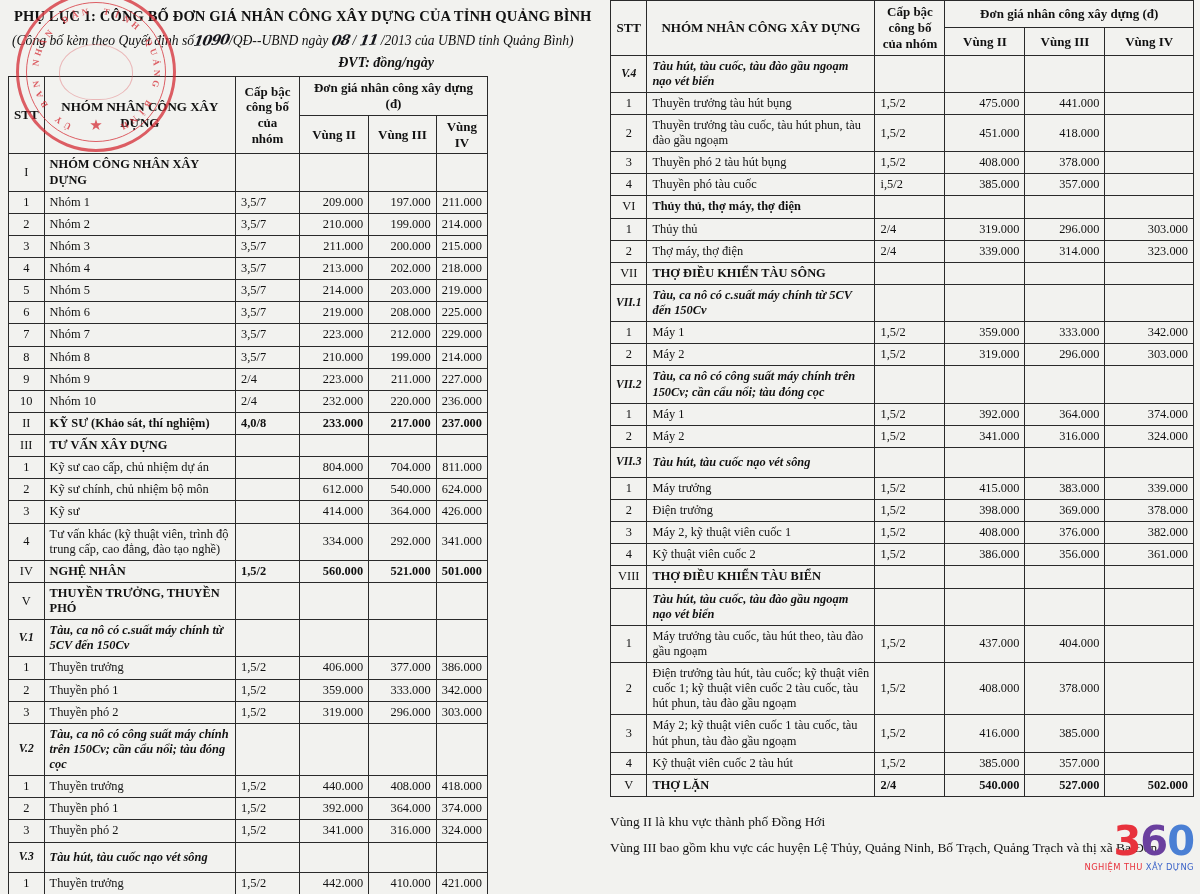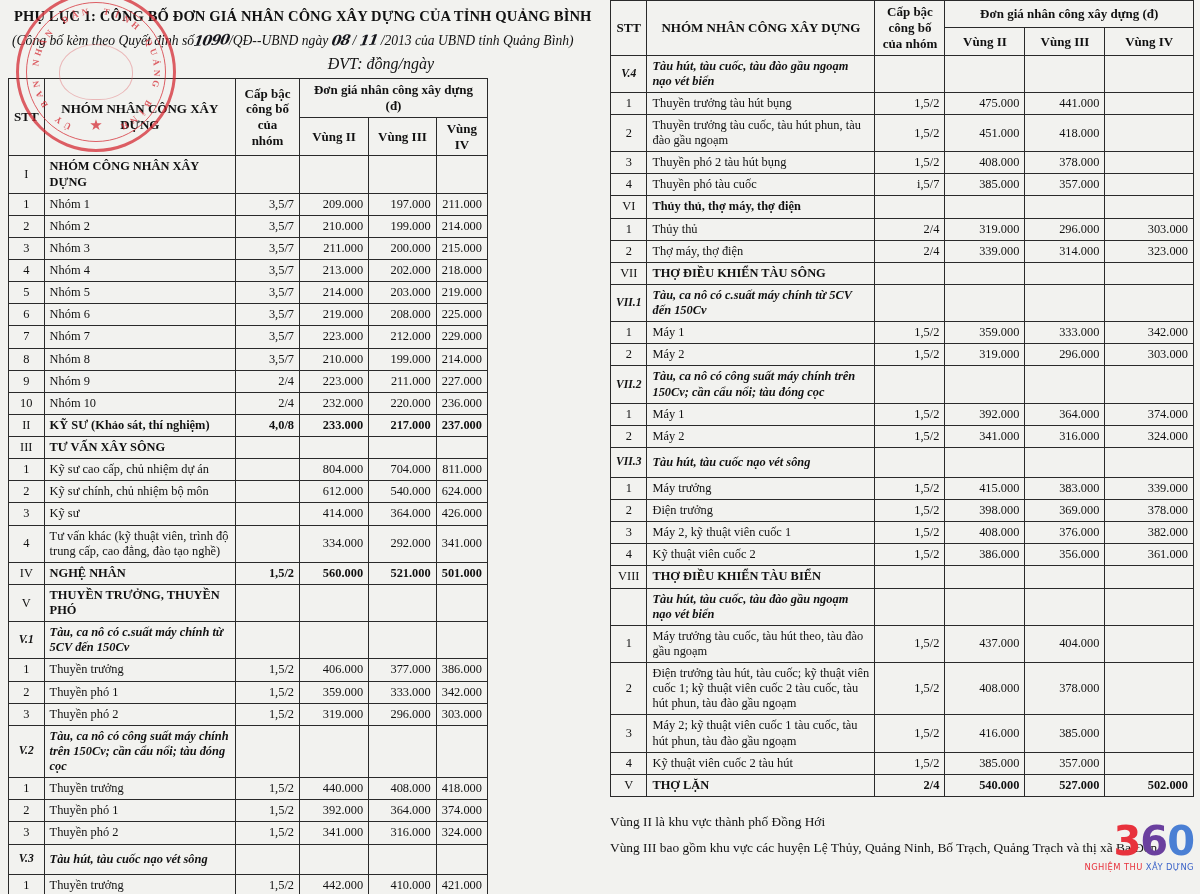--- a/index.html
+++ b/index.html
@@ -28,22 +28,22 @@
     white-space:nowrap;
   }
   .hand {
     font-family:"DejaVu Serif", serif;
     font-style:italic; font-weight:bold;
     color:#15161c; letter-spacing:-1px;
     position:relative; display:inline-block;
     transform:skewX(-12deg) rotate(-3deg);
     font-size:14px;
   }
-  .unit { text-align:right; font-style:italic; font-weight:normal;
-          font-size:16px; margin:6px 54px 5px 0; }
+  .unit { text-align:right; font-style:italic; font-weight:bold;
+          font-size:14px; margin:6px 54px 5px 0; }
 
   
   .stamp {
     position:absolute; left:8px; top:-8px; width:160px; height:160px;
     border:3px solid #d4242e; border-radius:50%;
     opacity:.72; pointer-events:none; z-index:5;
   }
   .stamp:after{
     content:""; position:absolute; left:7px; top:7px; right:7px; bottom:7px;
     border:1.2px solid #d4242e; border-radius:50%;
@@ -72,21 +72,21 @@
     border-collapse:collapse; width:100%;
     font-size:12.4px; background:transparent;
   }
   table.doc td {
     border:1px solid #2a2a2a;
     padding:3px 5px; vertical-align:middle;
     line-height:1.22;
   }
   thead td { text-align:center; font-weight:bold; font-size:13px; }
   td.stt   { text-align:center; width:34px; }
-  td.grade { text-align:right; }
+  td.grade { text-align:left; }
   td.num   { text-align:right; padding-right:10px; }
   tr.section td.name { font-weight:bold; text-transform:none; }
   tr.section td.num, tr.section td.grade { font-weight:bold; }
   td.ital  { font-style:italic; font-weight:bold; }
   td.stt.ital { font-style:italic; font-weight:bold; font-size:11.6px; }
   .pad-row td { height:30px; }
 
   
   .w-l1{width:34px}.w-l2{width:232px}.w-l3{width:71px}
   .w-l4{width:75px}.w-l5{width:73px}.w-l6{width:auto}
@@ -232,21 +232,21 @@
           <tr class="section">
             <td class="stt">II</td>
             <td class="name">KỸ SƯ (Khảo sát, thí nghiệm)</td>
             <td class="grade">4,0/8</td>
             <td class="num">233.000</td>
             <td class="num">217.000</td>
             <td class="num">237.000</td>
           </tr>
           <tr class="section">
             <td class="stt">III</td>
-            <td class="name">TƯ VẤN XÂY SÔNG</td>
+            <td class="name">TƯ VẤN XÂY DỰNG</td>
             <td class="grade"></td>
             <td class="num"></td>
             <td class="num"></td>
             <td class="num"></td>
           </tr>
           <tr>
             <td class="stt">1</td>
             <td class="name">Kỹ sư cao cấp, chủ nhiệm dự án</td>
             <td class="grade"></td>
             <td class="num">804.000</td>
@@ -471,21 +471,21 @@
             <td class="stt">3</td>
             <td class="name">Thuyền phó 2 tàu hút bụng</td>
             <td class="grade">1,5/2</td>
             <td class="num">408.000</td>
             <td class="num">378.000</td>
             <td class="num"></td>
           </tr>
           <tr>
             <td class="stt">4</td>
             <td class="name">Thuyền phó tàu cuốc</td>
-            <td class="grade">i,5/7</td>
+            <td class="grade">i,5/2</td>
             <td class="num">385.000</td>
             <td class="num">357.000</td>
             <td class="num"></td>
           </tr>
           <tr class="section">
             <td class="stt">VI</td>
             <td class="name">Thủy thủ, thợ máy, thợ điện</td>
             <td class="grade"></td>
             <td class="num"></td>
             <td class="num"></td>

